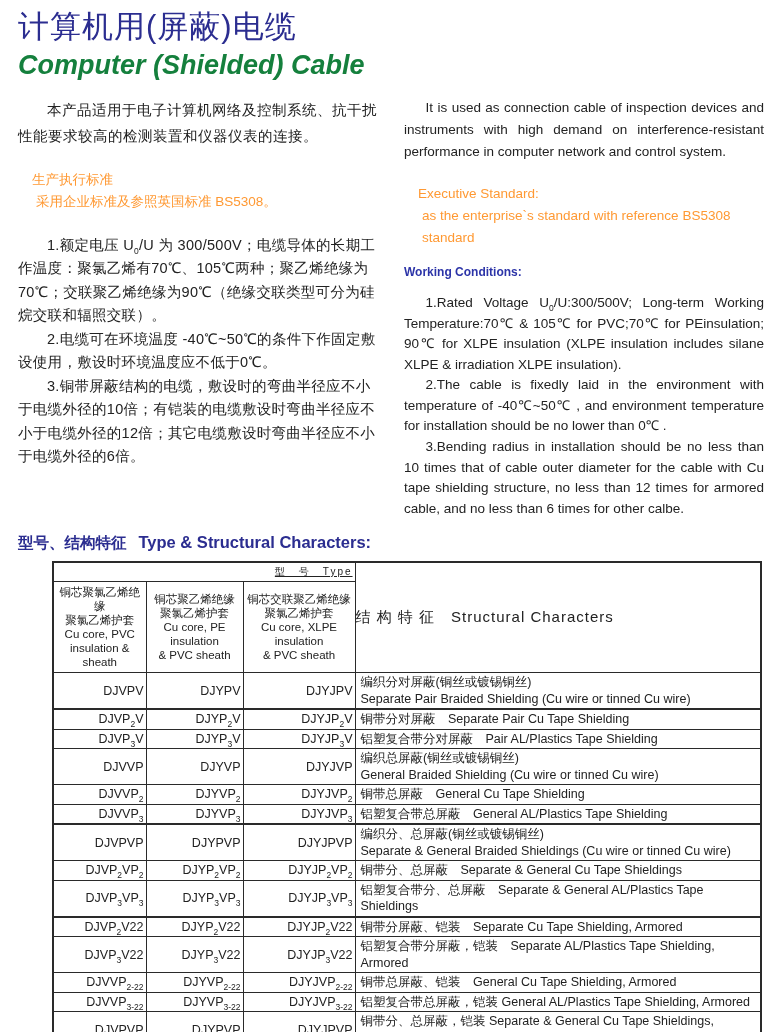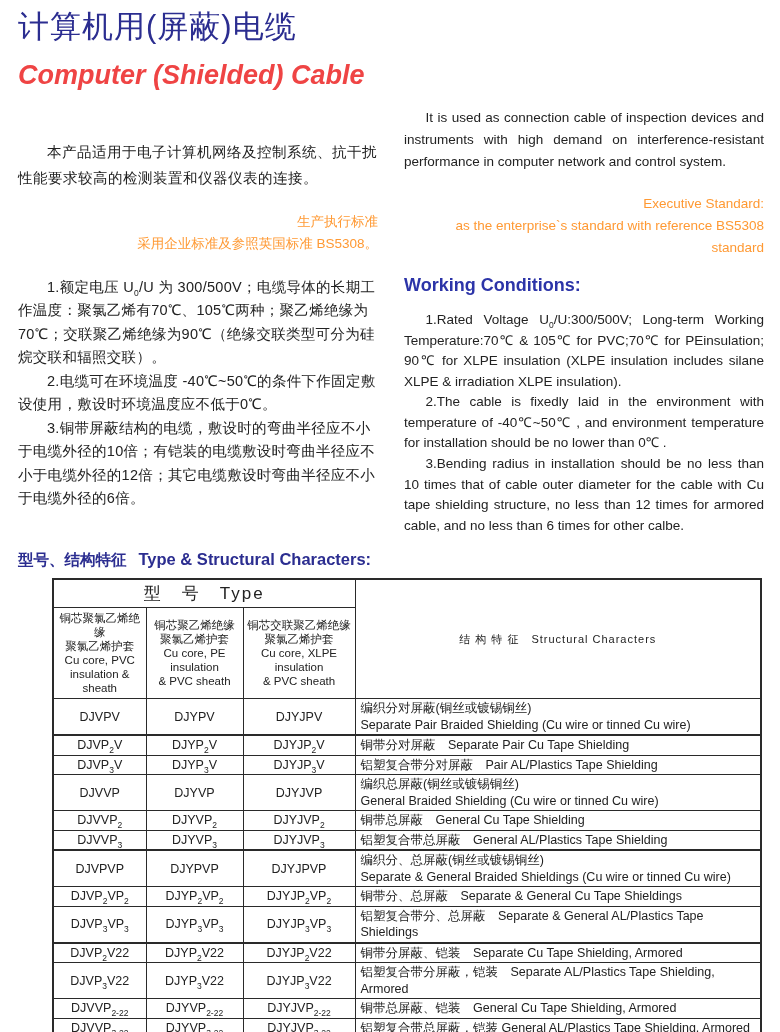--- a/index.html
+++ b/index.html
@@ -4,52 +4,52 @@
 <style>
   * { margin:0; padding:0; box-sizing:border-box; }
   html,body { background:#fff; }
   body {
     width:780px; height:1032px; overflow:hidden;
     font-family:"Liberation Sans", sans-serif; color:#222;
   }
   .page { padding:6px 16px 0 18px; }
 
   .title-zh { font-size:31px; font-weight:normal; color:#2b2d90; letter-spacing:1px; }
-  .title-en { font-size:27px; font-weight:bold; font-style:italic; color:#ef4444; margin-top:12px; }
+  .title-en { font-size:27px; font-weight:bold; font-style:italic; color:#15803d; margin-top:2px; }
 
   .cols { display:flex; gap:26px; margin-top:16px; }
-  .col-left  { width:360px; flex:none;margin-top:32px; }
+  .col-left  { width:360px; flex:none; }
   .col-right { flex:1; }
 
   .zh-intro { font-size:14.5px; line-height:1.8; text-indent:2em; letter-spacing:0.5px; }
   .en-intro { font-size:13.5px; line-height:1.62; text-indent:1.6em; text-align:justify; }
 
-  .std-block { margin:20px 0 0 14px;text-align:right; }
+  .std-block { margin:20px 0 0 14px; }
   .std-block p { color:#ff9933; font-size:13.5px; line-height:1.65; }
   .std-block .std-text { margin-left:4px; }
 
   .sec-head-zh { color:#2c34a8; font-size:16.5px; font-weight:bold; margin:24px 0 0; }
-  .sec-head-en { color:#2c34a8; font-size:18px; font-weight:bold; margin:16px 0 0; }
+  .sec-head-en { color:#2c34a8; font-size:12px; font-weight:bold; margin:16px 0 0; }
 
   .zh-paras { margin-top:20px; }
   .zh-paras p { font-size:14.5px; line-height:1.62; text-indent:2em; letter-spacing:0.3px; }
   .en-paras { margin-top:14px; }
   .en-paras p { font-size:13.5px; line-height:1.52; text-indent:1.6em; text-align:justify; }
 
   .table-heading { margin-top:14px; display:flex; align-items:baseline; gap:12px; }
   .table-heading .th-zh { color:#2b2d90; font-size:15.5px; font-weight:bold; }
   .table-heading .th-en { color:#2b2d90; font-size:16.5px; font-weight:bold; }
 
   table.types { border-collapse:collapse; width:708px; margin:7px 0 0 34px; table-layout:fixed; }
   table.types td { border:1px solid #2a2a2a; vertical-align:middle; }
   table.types { border:2px solid #2a2a2a; }
-  td.hdr-type { text-align:center; font-size:17px; padding:2px; letter-spacing:2px; }
+  td.hdr-type { text-align:right; font-size:10px; padding:2px; letter-spacing:2px;text-decoration:underline; }
   td.hdr-col  { text-align:center; font-size:11.5px; line-height:1.22; padding:3px 1px; white-space:pre-line; }
-  td.hdr-struct { text-align:center; font-size:11px; letter-spacing:1px; }
-  td.c-type { text-align:center; font-size:12.5px; padding:1px 14px; }
+  td.hdr-struct { text-align:left; font-size:15px; letter-spacing:1px; }
+  td.c-type { text-align:right; font-size:12.5px; padding:1px 2px; }
   td.c-desc { font-size:12.5px; line-height:1.32; padding:1px 5px; }
   tr.hr td { border-bottom-width:2px; }
   sub { font-size:8.5px; line-height:0; }
 
   col.c1 { width:93px; } col.c2 { width:97px; } col.c3 { width:112px; } col.c4 { width:406px; }
 </style>
 </head>
 <body>
 
 <div class="page">

